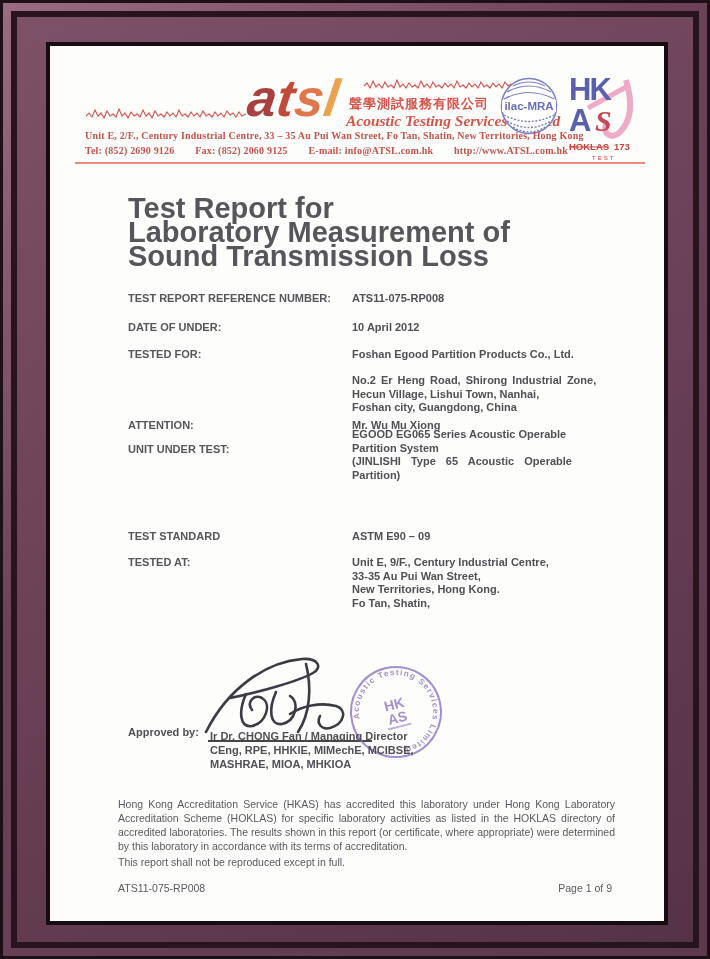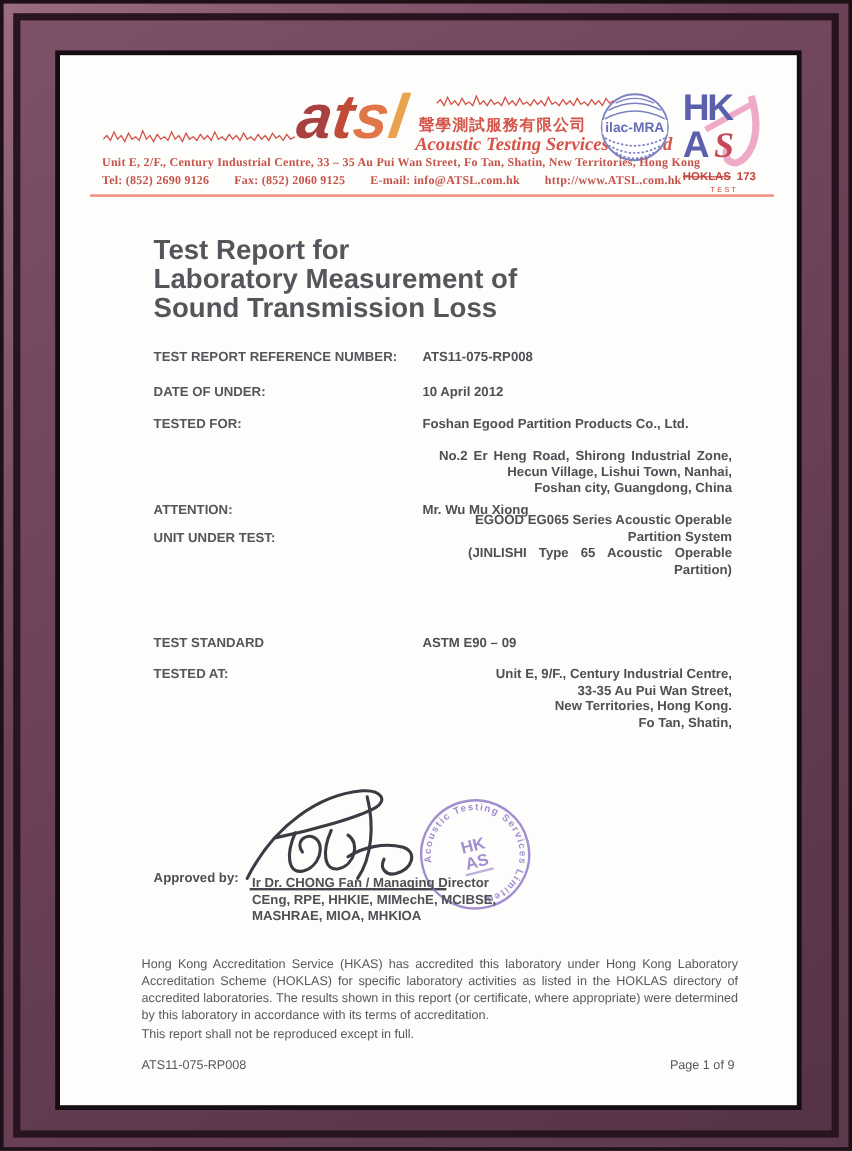--- a/index.html
+++ b/index.html
@@ -24,26 +24,26 @@
   .en-script{position:absolute;left:296px;top:66px;font-family:"Liberation Serif",serif;
       font-style:italic;font-weight:700;font-size:15.5px;color:#d5544a;white-space:nowrap;}
   .ilac{position:absolute;left:448px;top:30px;}
   .hkas{position:absolute;left:518px;top:26px;}
   .addr{position:absolute;left:35px;font-family:"Liberation Serif",serif;font-weight:700;
         font-size:10px;color:#c4544b;letter-spacing:.2px;white-space:nowrap;}
   .addr span{margin-right:18px;}
   .rule{position:absolute;left:25px;top:116px;width:570px;height:2px;background:#ef8a7d;}
 
   
-  .title{position:absolute;left:78px;top:150px;font-size:23px;font-weight:700;
+  .title{position:absolute;left:78px;top:150px;font-size:29px;font-weight:700;
          color:#56555b;line-height:24px;}
   .lbl{position:absolute;left:78px;font-size:11px;font-weight:700;color:#56555b;white-space:nowrap;}
   .val{position:absolute;left:302px;width:258px;font-size:11px;font-weight:700;
        color:#514f56;line-height:13.5px;}
-  .val .ln{display:block;text-align:right;}
+  .val .ln{display:block;}
   .ws2{word-spacing:2px;}　.ws4{word-spacing:4px;} .ws7{word-spacing:7px;}
 
   
   .approved{position:absolute;left:78px;top:680px;font-size:11px;font-weight:700;color:#514f56;}
   .sig-svg{position:absolute;left:150px;top:606px;}
   .sig-line{position:absolute;left:158px;top:694px;width:164px;height:2px;background:#46454d;}
   .sig-name{position:absolute;left:160px;top:683px;font-size:11px;font-weight:700;
             color:#514f56;line-height:14px;}
   .stamp{position:absolute;left:296px;top:616px;opacity:.78;transform:rotate(-14deg);}
 

